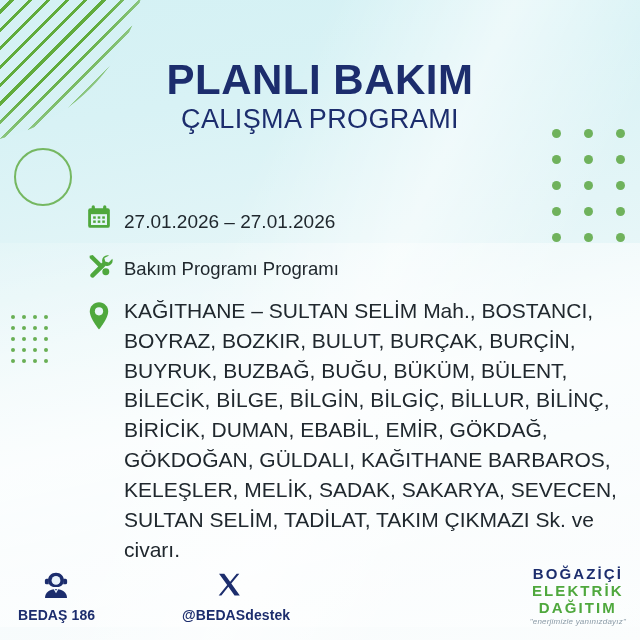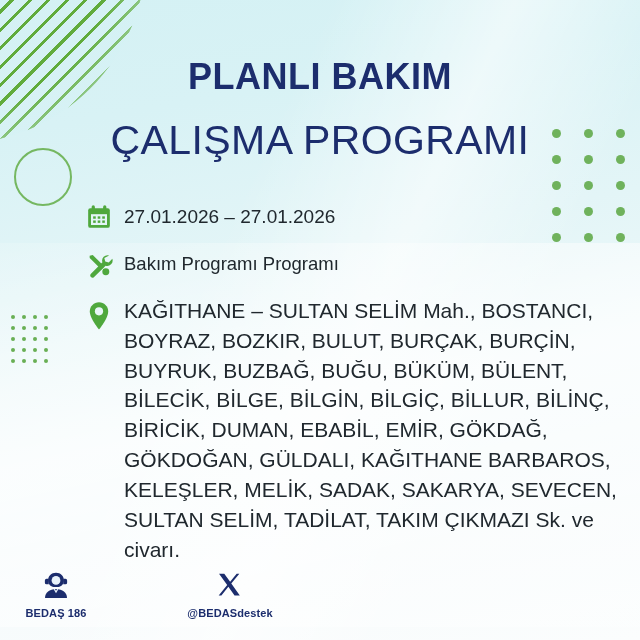--- a/index.html
+++ b/index.html
@@ -94,46 +94,46 @@
 
   
   #header {
     position: absolute;
     left: 0;
     top: 58px;
     width: 640px;
     text-align: center;
   }
   #title-main {
-    font-size: 36px;
+    font-size: 42px;
     font-weight: bold;
     letter-spacing: 0.5px;
     color: #1b २d6e;
     color: #1c2d6d;
     line-height: 1.05;
   }
   #title-sub {
-    font-size: 41px;
+    font-size: 27px;
     font-weight: normal;
     color: #1c2d6d;
     letter-spacing: 0.4px;
     line-height: 1.2;
-    margin-top: 20px;
+    margin-top: 1px;
   }
 
   
   #info {
     position: absolute;
     left: 86px;
     top: 200px;
     width: 545px;
   }
   .row {
     display: flex;
-    align-items: flex-start;
+    align-items: flex-end;
     margin-bottom: 14px;
   }
   .row .ic {
     width: 38px;
     min-width: 38px;
     height: 34px;
     display: flex;
     align-items: center;
     justify-content: flex-start;
   }
@@ -160,21 +160,21 @@
     bottom: 0;
     width: 640px;
     height: 82px;
   }
   .fitem {
     position: absolute;
     text-align: center;
     color: #1c2d6d;
   }
   .fitem .flabel {
-    font-size: 11px;
+    font-size: 14px;
     font-weight: bold;
     letter-spacing: 0.1px;
     margin-top: 3px;
     white-space: nowrap;
   }
   #f-call { left: 18px; top: 12px; width: 76px; }
   #f-web  { left: 96px; top: 12px; width: 84px; }
   #f-x    { left: 182px; top: 12px; width: 96px; }
 
   #logo {
@@ -322,16 +322,22 @@
     </div>
 
 
     <div class="fitem" id="f-x">
       <svg width="28" height="30" viewBox="0 0 24 24">
         <path d="M2.6 2.4 h4.5 l5.0 6.9 l5.6 -6.9 h2.3 l-6.9 8.4 l7.3 10.1 h-4.5 l-5.3 -7.3 l-6.0 7.3 h-2.3 l7.3 -8.9 z" fill="#1c2d6d"></path>
       </svg>
       <div class="flabel">@BEDASdestek</div>
     </div>
 
+    <div id="logo">
+      <div class="l1">BOĞAZİÇİ</div>
+      <div class="l2">ELEKTRİK</div>
+      <div class="l3">DAĞITIM</div>
+      <div class="l4">"enerjimizle yanınızdayız"</div>
+    </div>
 
   </div>
 
 </div>
 
 </body></html>

